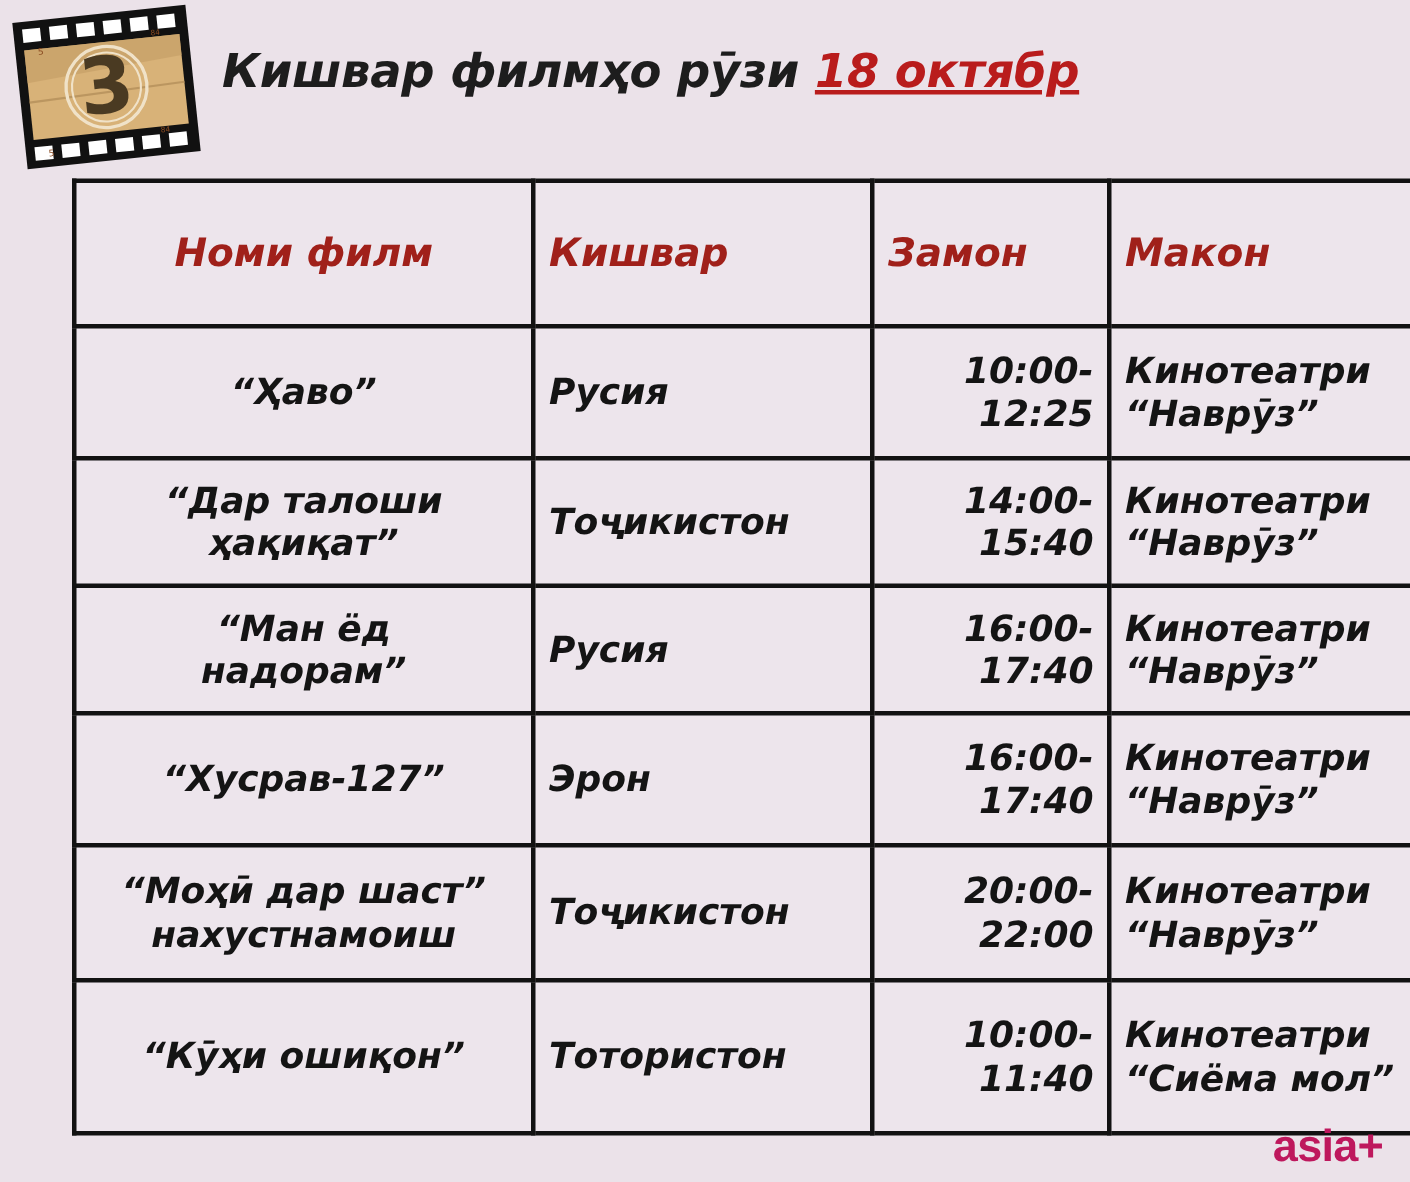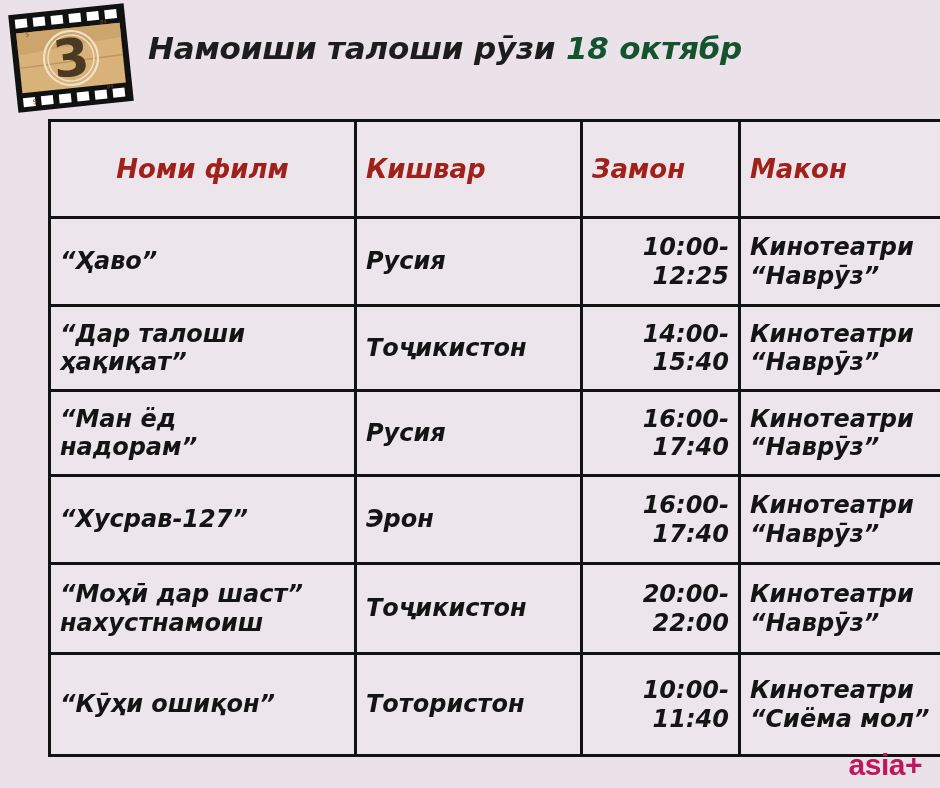--- a/index.html
+++ b/index.html
@@ -39,21 +39,22 @@
     left: 148px;
     top: 30px;
     font-size: 31px;
     font-weight: bold;
     font-style: italic;
     color: #1d1d1d;
     white-space: nowrap;
     letter-spacing: -0.2px;
   }
   #page-title .date-part {
-    color: #14532d;
+    color: #b91c1c;
+    text-decoration: underline;
   }
 
   
   #schedule-table {
     position: absolute;
     left: 48px;
     top: 119px;
     width: 845px;
     border-collapse: collapse;
     table-layout: fixed;
@@ -80,21 +81,21 @@
   #schedule-table th.col-title { text-align: center; }
   #schedule-table th.col-country,
   #schedule-table th.col-time,
   #schedule-table th.col-venue { text-align: left; }
 
   #schedule-table td {
     color: #141414;
     font-size: 24px;
     line-height: 1.18;
   }
-  td.cell-title   { }
+  td.cell-title   { text-align: center; }
   td.cell-country { text-align: left; }
   td.cell-time    { text-align: right; font-size: 23px; }
   td.cell-venue   { text-align: left; font-size: 23px; }
 
   .time-line, .venue-line, .title-line { display: block; white-space: nowrap; }
 
   
   #brand-logo {
     position: absolute;
     right: 18px;
@@ -139,21 +140,21 @@
       <text x="59" y="50" font-family="DejaVu Sans, sans-serif" font-size="52" font-weight="bold" fill="#4a3a22" text-anchor="middle" dominant-baseline="central">3</text>
 
       <text x="16" y="24" font-size="6" fill="#8a4a20" font-family="DejaVu Sans, sans-serif">5</text>
       <text x="92" y="19" font-size="5" fill="#8a4a20" font-family="DejaVu Sans, sans-serif">84</text>
       <text x="16" y="92" font-size="6" fill="#8a4a20" font-family="DejaVu Sans, sans-serif">5</text>
       <text x="92" y="84" font-size="5" fill="#8a4a20" font-family="DejaVu Sans, sans-serif">84</text>
     </svg>
   </div>
 
   <div id="page-title">
-    <span>Намоиши талоши рӯзи</span>
+    <span>Кишвар филмҳо рӯзи</span>
     <span class="date-part">18 октябр</span>
   </div>
 
 </div>
 
 <table id="schedule-table">
   <thead>
     <tr>
       <th class="col-title" style="width:285px">Номи филм</th>
       <th class="col-country" style="width:205px">Кишвар</th>

